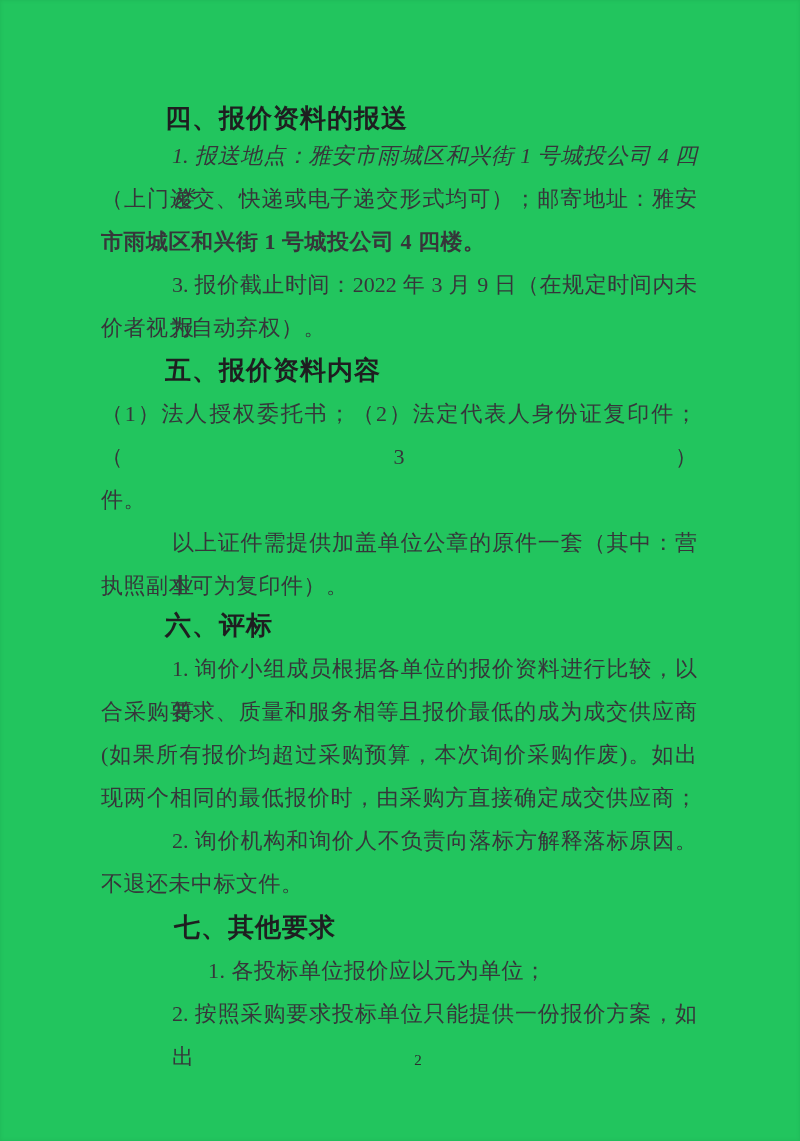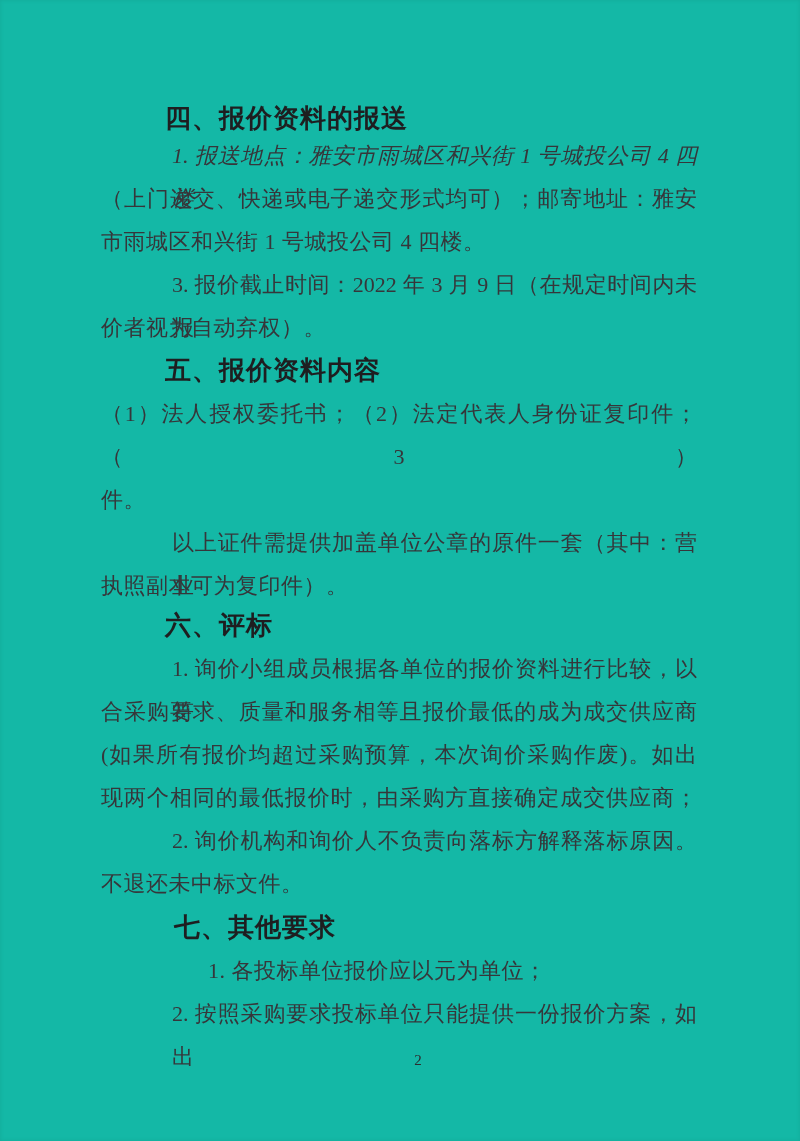--- a/index.html
+++ b/index.html
@@ -5,21 +5,21 @@
   html, body {
     margin: 0;
     padding: 0;
     background: #e8e8e8;
   }
   .page {
     position: relative;
     width: 800px;
     height: 1141px;
     margin: 0 auto;
-    background: #14b8a6;
+    background: #22c55e;
     overflow: hidden;
     box-shadow: 0 0 4px rgba(0,0,0,0.08) inset;
   }
   .line {
     position: absolute;
     font-family: "Liberation Serif", "DejaVu Serif", serif;
     font-size: 22px;
     line-height: 43px;
     height: 43px;
     color: #36363a;
@@ -52,21 +52,21 @@
 </style>
 </head>
 <body>
 
 <div class="page">
 
   <div class="line heading" style="top:97px;  left:165px;">四、报价资料的报送</div>
 
   <div class="line just" style="top:134px; left:172px; width:525px;font-style:italic;">1. 报送地点：雅安市雨城区和兴街 1 号城投公司 4 四楼</div>
   <div class="line just" style="top:177px; left:101px; width:596px;">（上门递交、快递或电子递交形式均可）；邮寄地址：雅安</div>
-  <div class="line" style="top:220px; left:101px;">市雨城区和兴街 1 号城投公司 4 四楼。</div>
+  <div class="line" style="top:220px; left:101px;font-weight:bold;">市雨城区和兴街 1 号城投公司 4 四楼。</div>
   <div class="line just" style="top:263px; left:172px; width:525px;">3. 报价截止时间：2022 年 3 月 9 日（在规定时间内未报</div>
   <div class="line" style="top:306px; left:101px;">价者视为自动弃权）。</div>
 
   <div class="line heading" style="top:349px; left:165px;">五、报价资料内容</div>
 
   <div class="line just" style="top:392px; left:101px; width:596px;">（1）法人授权委托书；（2）法定代表人身份证复印件；（3）</div>
   <div class="line" style="top:478px; left:101px;">件。</div>
   <div class="line just" style="top:521px; left:172px; width:525px;">以上证件需提供加盖单位公章的原件一套（其中：营业</div>
   <div class="line" style="top:564px; left:101px;">执照副本可为复印件）。</div>
 

